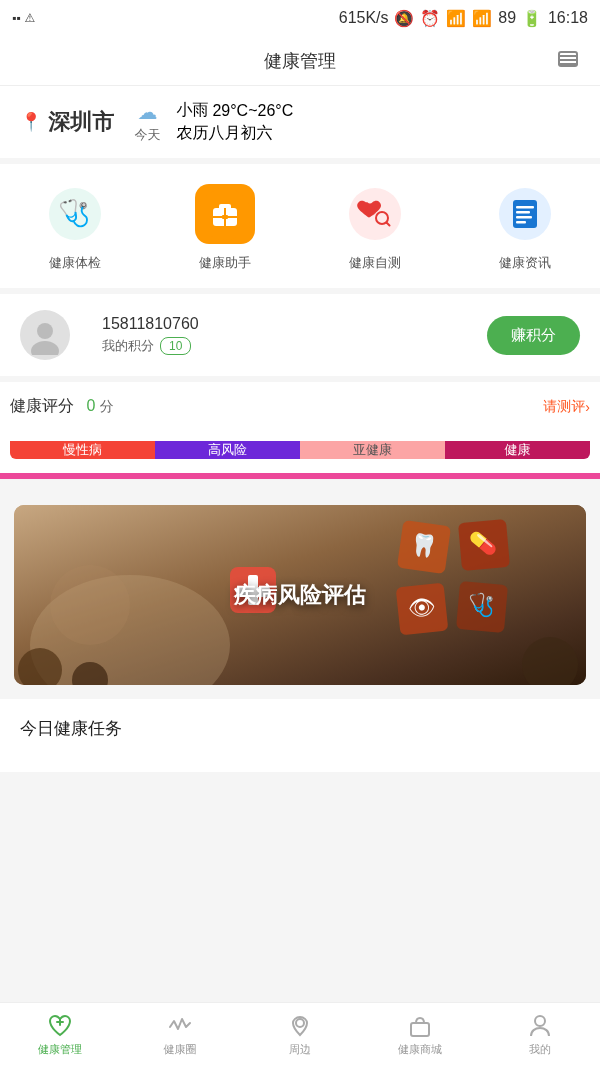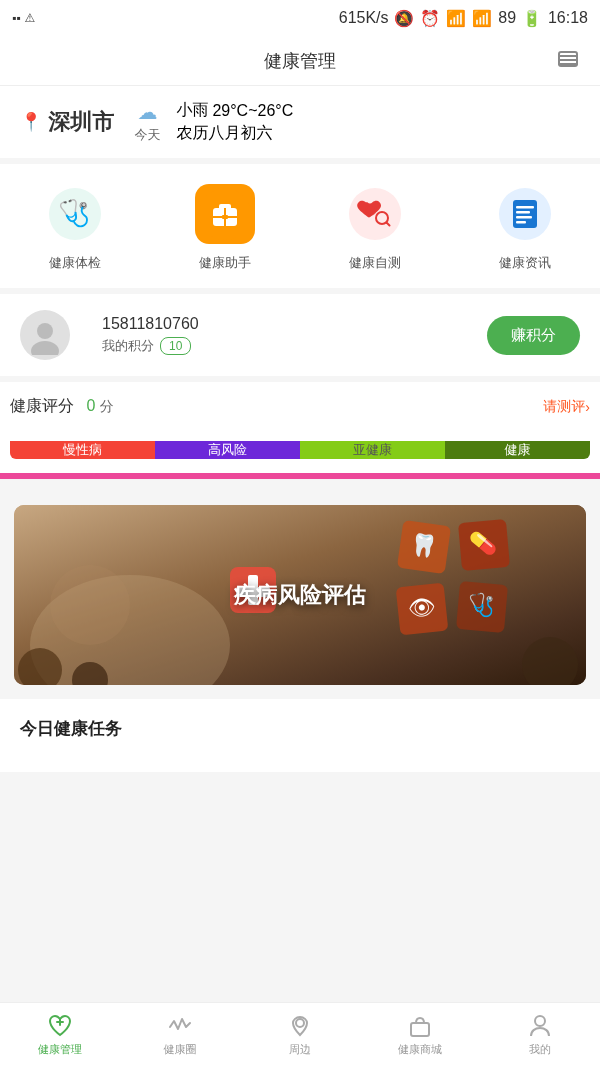--- a/index.html
+++ b/index.html
@@ -191,22 +191,22 @@
       flex: 1;
       display: flex;
       align-items: center;
       justify-content: center;
       font-size: 13px;
       color: #fff;
       font-weight: 500;
     }
     .bar-chronic { background: #f44336; }
     .bar-high { background: #6d28d9; }
-    .bar-sub { background: #84cc16; color: #555; }
-    .bar-healthy { background: #4d7c0f; }
+    .bar-sub { background: #fca5a5; color: #555; }
+    .bar-healthy { background: #be185d; }
 
     
     .disease-banner {
       margin: 14px 14px;
       border-radius: 10px;
       overflow: hidden;
       height: 180px;
       background: linear-gradient(135deg, #c8a882 0%, #8b6540 40%, #5a3a1a 70%, #3d2810 100%);
       position: relative;
       display: flex;
@@ -224,21 +224,21 @@
 
     
     .tasks-section {
       background: #fff;
       padding: 18px 20px 20px;
       margin-top: 0;
     }
     .tasks-title {
       font-size: 17px;
       color: #222;
-      font-weight: 700;
+      font-weight: 400;
       margin-bottom: 12px;
     }
 
     
     .bottom-nav {
       position: fixed;
       bottom: 0;
       left: 0;
       width: 600px;
       height: 65px;

